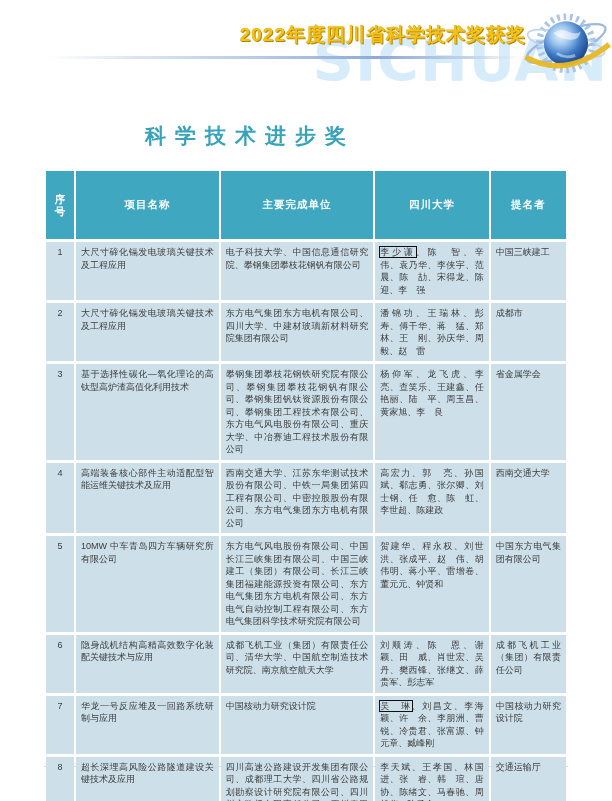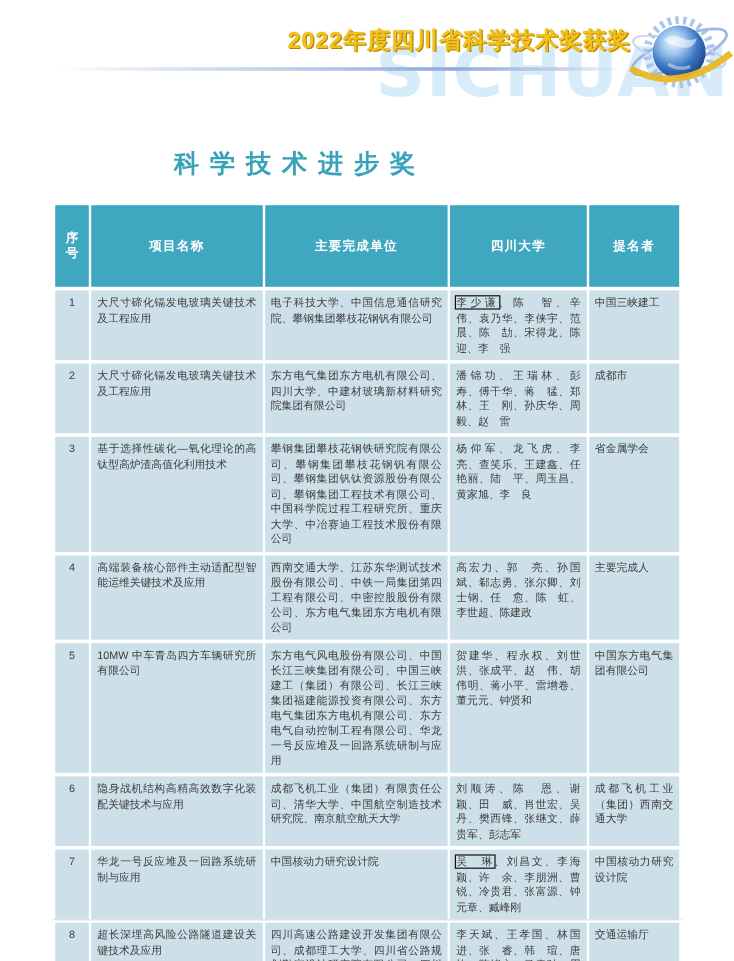--- a/index.html
+++ b/index.html
@@ -116,44 +116,44 @@
         <tr>
           <td class="c-no">2</td>
           <td class="c-project">大尺寸碲化镉发电玻璃关键技术及工程应用</td>
           <td class="c-units">东方电气集团东方电机有限公司、四川大学、中建材玻璃新材料研究院集团有限公司</td>
           <td class="c-people"><span>潘锦功、王瑞林、彭　寿、傅干华、蒋　猛、郑　林、王　刚、孙庆华、周　毅、赵　雷</span></td>
           <td class="c-nom">成都市</td>
         </tr>
         <tr>
           <td class="c-no">3</td>
           <td class="c-project">基于选择性碳化—氧化理论的高钛型高炉渣高值化利用技术</td>
-          <td class="c-units">攀钢集团攀枝花钢铁研究院有限公司、攀钢集团攀枝花钢钒有限公司、攀钢集团钒钛资源股份有限公司、攀钢集团工程技术有限公司、中国科学院过程工程研究所、重庆大学、中冶赛迪工程技术股份有限公司</td>
+          <td class="c-units">攀钢集团攀枝花钢铁研究院有限公司、攀钢集团攀枝花钢钒有限公司、攀钢集团钒钛资源股份有限公司、攀钢集团工程技术有限公司、东方电气风电股份有限公司、重庆大学、中冶赛迪工程技术股份有限公司</td>
           <td class="c-people"><span>杨仰军、龙飞虎、李　亮、查笑乐、王建鑫、任艳丽、陆　平、周玉昌、黄家旭、李　良</span></td>
           <td class="c-nom">省金属学会</td>
         </tr>
         <tr>
           <td class="c-no">4</td>
           <td class="c-project">高端装备核心部件主动适配型智能运维关键技术及应用</td>
           <td class="c-units">西南交通大学、江苏东华测试技术股份有限公司、中铁一局集团第四工程有限公司、中密控股股份有限公司、东方电气集团东方电机有限公司</td>
           <td class="c-people"><span>高宏力、郭　亮、孙国斌、郗志勇、张尔卿、刘士钢、任　愈、陈　虹、李世超、陈建政</span></td>
-          <td class="c-nom">主要完成人</td>
+          <td class="c-nom">西南交通大学</td>
         </tr>
         <tr>
           <td class="c-no">5</td>
           <td class="c-project">10MW 中车青岛四方车辆研究所有限公司</td>
-          <td class="c-units">东方电气风电股份有限公司、中国长江三峡集团有限公司、中国三峡建工（集团）有限公司、长江三峡集团福建能源投资有限公司、东方电气集团东方电机有限公司、东方电气自动控制工程有限公司、华龙一号反应堆及一回路系统研制与应用</td>
+          <td class="c-units">东方电气风电股份有限公司、中国长江三峡集团有限公司、中国三峡建工（集团）有限公司、长江三峡集团福建能源投资有限公司、东方电气集团东方电机有限公司、东方电气自动控制工程有限公司、东方电气集团科学技术研究院有限公司</td>
           <td class="c-people"><span>贺建华、程永权、刘世洪、张成平、赵　伟、胡伟明、蒋小平、雷增卷、董元元、钟贤和</span></td>
           <td class="c-nom">中国东方电气集团有限公司</td>
         </tr>
         <tr>
           <td class="c-no">6</td>
           <td class="c-project">隐身战机结构高精高效数字化装配关键技术与应用</td>
           <td class="c-units">成都飞机工业（集团）有限责任公司、清华大学、中国航空制造技术研究院、南京航空航天大学</td>
           <td class="c-people"><span>刘顺涛、陈　恩、谢　颖、田　威、肖世宏、吴　丹、樊西锋、张继文、薛贵军、彭志军</span></td>
-          <td class="c-nom">成都飞机工业（集团）西南交通大学</td>
+          <td class="c-nom">成都飞机工业（集团）有限责任公司</td>
         </tr>
         <tr>
           <td class="c-no">7</td>
           <td class="c-project">华龙一号反应堆及一回路系统研制与应用</td>
           <td class="c-units">中国核动力研究设计院</td>
           <td class="c-people"><span class="boxed">吴　琳</span><span>、刘昌文、李海颖、许　余、李朋洲、曹　锐、冷贵君、张富源、钟元章、臧峰刚</span></td>
           <td class="c-nom">中国核动力研究设计院</td>
         </tr>
         <tr>
           <td class="c-no">8</td>

